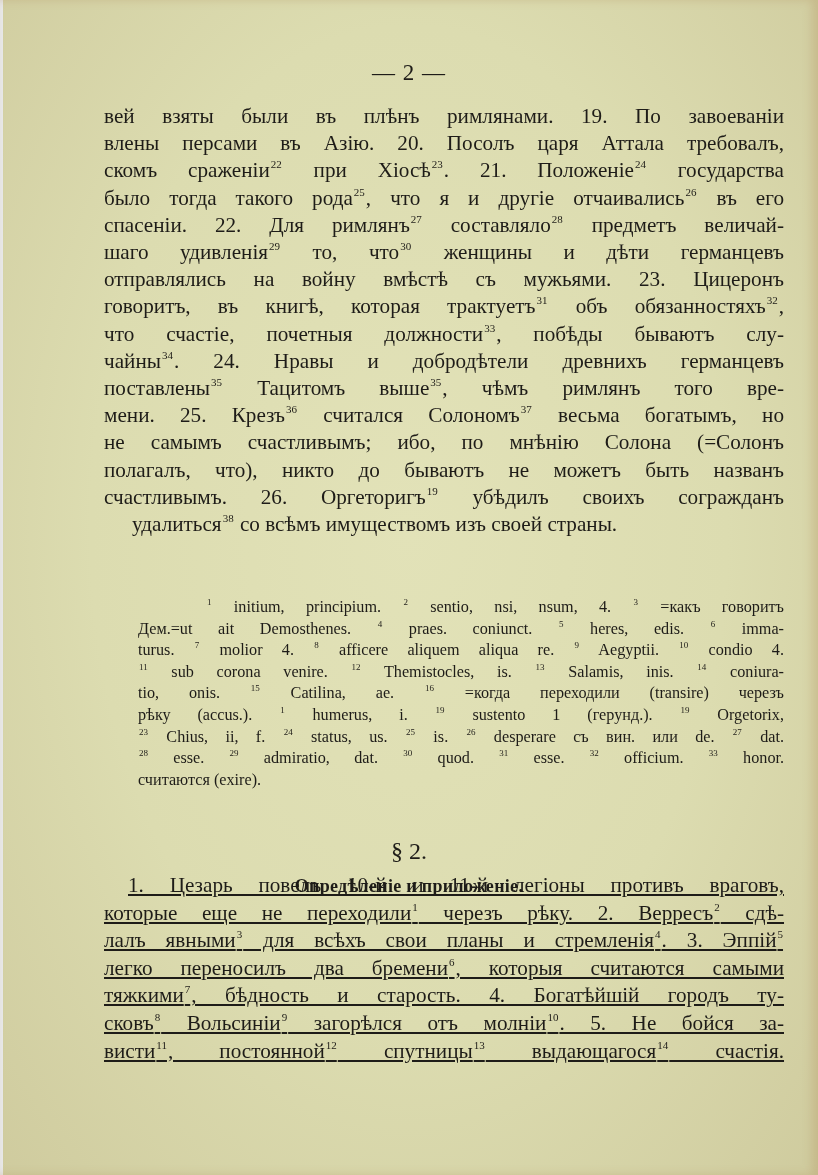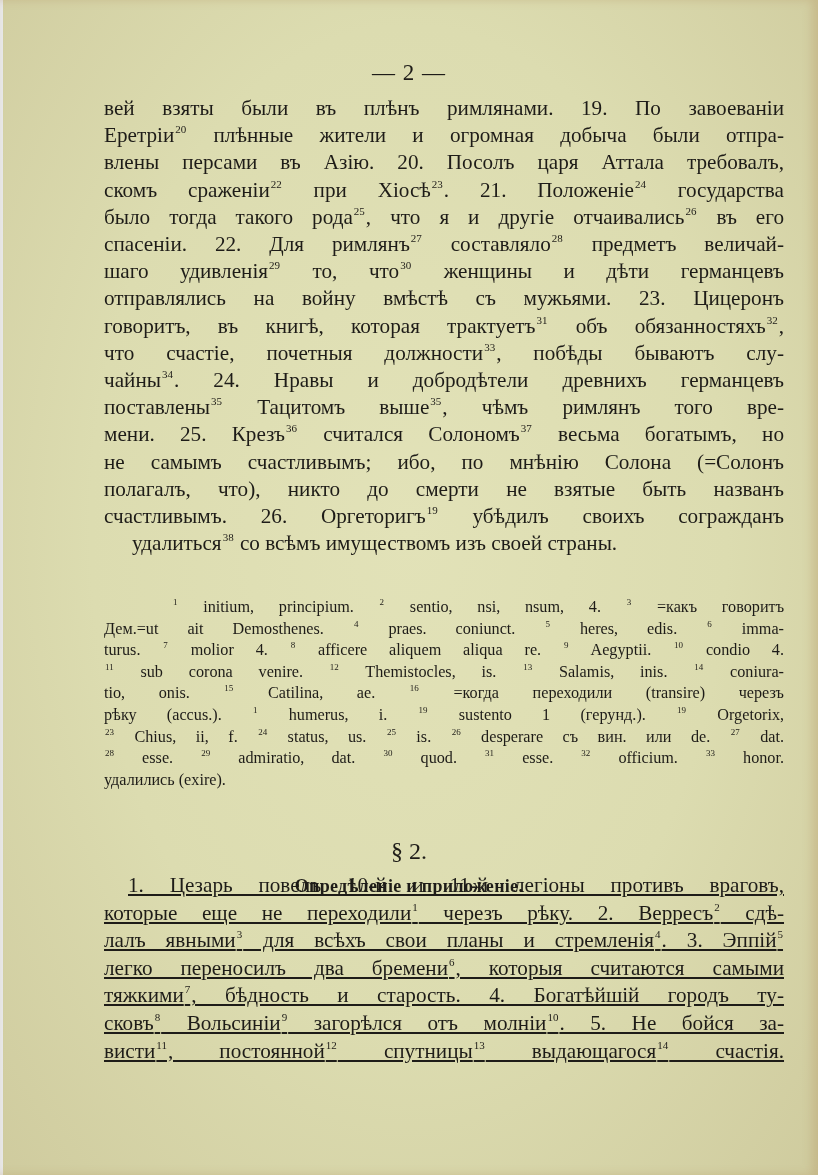--- a/index.html
+++ b/index.html
@@ -14,32 +14,32 @@
     width: 818px; height: 1175px;
     background:
       radial-gradient(ellipse at 50% 45%, #e2e2b8 0%, #dcdcb0 55%, #cfcb9e 100%);
     box-shadow: inset -6px 0 10px rgba(180,150,100,0.35), inset 3px 0 0 #e8e8e8;
   }
   .page-number {
     position: absolute; top: 60px; left: 0; width: 818px;
     text-align: center; font-size: 23px; letter-spacing: 1px;
   }
   .main-text {
-    position: absolute; left: 104px; top: 95px; width: 680px;
+    position: absolute; left: 104px; top: 103px; width: 680px;
     font-size: 21.2px; line-height: 27.2px;
     text-align: justify;
   }
   .main-text .ln { display: block; white-space: nowrap; text-align-last: justify; text-align: justify; }
   .main-text .ln.last { text-align-last: left; margin-left: 28px; }
   sup { font-size: 11px; line-height: 0; vertical-align: 9px; margin: 0 1px; }
   .footnotes {
     position: absolute; left: 104px; top: 597px; width: 680px;
     font-size: 16.2px; line-height: 21.6px;
   }
-  .footnotes .ln { display: block; white-space: nowrap; text-align: justify; text-align-last: justify; }
+  .footnotes .ln { display: block; white-space: nowrap; text-align: justify; text-align-last: justify; margin-left: 34px; }
   .footnotes .ln.first { padding-left: 68px; }
   .footnotes .ln.last { text-align-last: left; }
   .footnotes sup { font-size: 9px; vertical-align: 7px; }
   .section-mark {
     position: absolute; top: 838px; left: 0; width: 818px;
     text-align: center; font-size: 24px;
   }
   .section-title {
     position: absolute; top: 876px; left: 0; width: 818px;
     text-align: center; font-size: 18px; font-weight: bold; letter-spacing: 0.3px;
@@ -52,48 +52,47 @@
   .section-text .ln.indent { padding-left: 24px; }
 </style>
 </head>
 <body>
 
 <div class="page">
   <div class="page-number">— 2 —</div>
 
   <div class="main-text" id="main-text">
       <span class="ln">вей взяты были въ плѣнъ римлянами.  19. По завоеваніи</span>
-      <span class="ln">Еретріи<sup>20</sup> плѣнные жители и огромная добыча были отпра-</span>
       <span class="ln">влены персами въ Азію.  20. Посолъ царя Аттала требовалъ,</span>
       <span class="ln">скомъ сраженіи<sup>22</sup> при Хіосѣ<sup>23</sup>.  21. Положеніе<sup>24</sup> государства</span>
       <span class="ln">было тогда такого рода<sup>25</sup>, что я и другіе отчаивались<sup>26</sup> въ его</span>
       <span class="ln">спасеніи.  22. Для римлянъ<sup>27</sup> составляло<sup>28</sup> предметъ величай-</span>
       <span class="ln">шаго удивленія<sup>29</sup> то, что<sup>30</sup> женщины и дѣти германцевъ</span>
       <span class="ln">отправлялись на войну вмѣстѣ съ мужьями.  23. Цицеронъ</span>
       <span class="ln">говоритъ, въ книгѣ, которая трактуетъ<sup>31</sup> объ обязанностяхъ<sup>32</sup>,</span>
       <span class="ln">что счастіе, почетныя должности<sup>33</sup>, побѣды бываютъ слу-</span>
       <span class="ln">чайны<sup>34</sup>.   24. Нравы и добродѣтели древнихъ германцевъ</span>
       <span class="ln">поставлены<sup>35</sup> Тацитомъ выше<sup>35</sup>, чѣмъ римлянъ того вре-</span>
       <span class="ln">мени.  25. Крезъ<sup>36</sup> считался Солономъ<sup>37</sup> весьма богатымъ, но</span>
       <span class="ln">не самымъ счастливымъ; ибо, по мнѣнію Солона (=Солонъ</span>
-      <span class="ln">полагалъ, что), никто до смерти не взятые быть названъ</span>
+      <span class="ln">полагалъ, что), никто до бываютъ не можетъ быть названъ</span>
       <span class="ln">счастливымъ.  26. Оргеторигъ<sup>19</sup> убѣдилъ своихъ согражданъ</span>
       <span class="ln last">удалиться<sup>38</sup> со всѣмъ имуществомъ изъ своей страны.</span>
     </div>
 
   <div class="footnotes" id="footnotes">
       <span class="ln first"><sup>1</sup> initium, principium. <sup>2</sup> sentio, nsi, nsum, 4. <sup>3</sup> =какъ говоритъ</span>
       <span class="ln">Дем.=ut ait Demosthenes. <sup>4</sup> praes. coniunct. <sup>5</sup> heres, edis. <sup>6</sup> imma-</span>
       <span class="ln">turus. <sup>7</sup> molior 4. <sup>8</sup> afficere aliquem aliqua re. <sup>9</sup> Aegyptii. <sup>10</sup> condio 4.</span>
       <span class="ln"><sup>11</sup> sub corona venire. <sup>12</sup> Themistocles, is. <sup>13</sup> Salamis, inis. <sup>14</sup> coniura-</span>
       <span class="ln">tio, onis. <sup>15</sup> Catilina, ae. <sup>16</sup> =когда переходили (transire) черезъ</span>
       <span class="ln">рѣку (accus.). <sup>1</sup> humerus, i. <sup>19</sup> sustento 1 (герунд.). <sup>19</sup> Orgetorix,</span>
       <span class="ln"><sup>23</sup> Chius, ii, f. <sup>24</sup> status, us. <sup>25</sup> is. <sup>26</sup> desperare съ вин. или de. <sup>27</sup> dat.</span>
       <span class="ln"><sup>28</sup> esse. <sup>29</sup> admiratio, dat. <sup>30</sup> quod. <sup>31</sup> esse. <sup>32</sup> officium. <sup>33</sup> honor.</span>
-      <span class="ln last">удалились (exire).</span>
+      <span class="ln last">считаются (exire).</span>
     </div>
 
   <div class="section-mark">§ 2.</div>
   <div class="section-title">Опредѣленіе и приложеніе.</div>
 
   <div class="section-text" id="section-text">
       <span class="ln indent">1. Цезарь повелъ 10-й и 11-й легіоны противъ враговъ,</span>
       <span class="ln">которые еще не переходили<sup>1</sup> черезъ рѣку.  2. Верресъ<sup>2</sup> сдѣ-</span>
       <span class="ln">лалъ явными<sup>3</sup> для всѣхъ свои планы и стремленія<sup>4</sup>. 3. Эппій<sup>5</sup></span>
       <span class="ln">легко переносилъ два бремени<sup>6</sup>, которыя считаются самыми</span>

